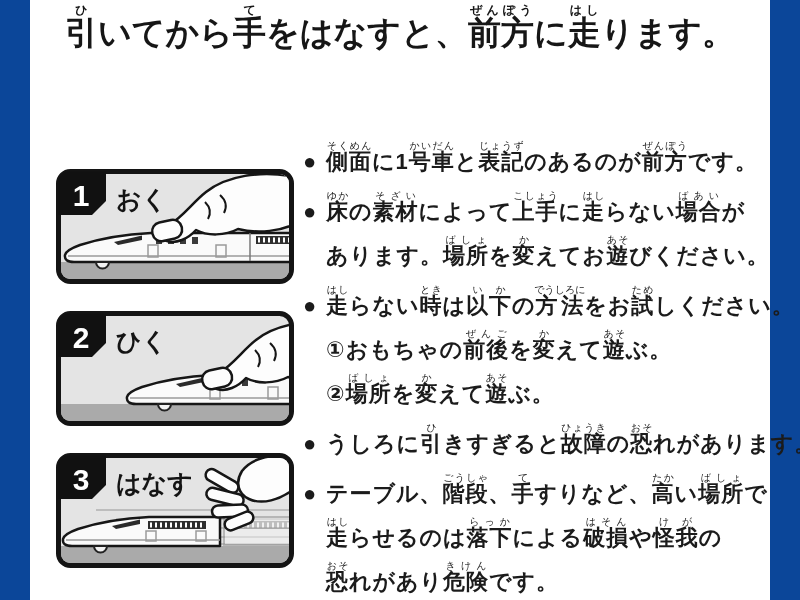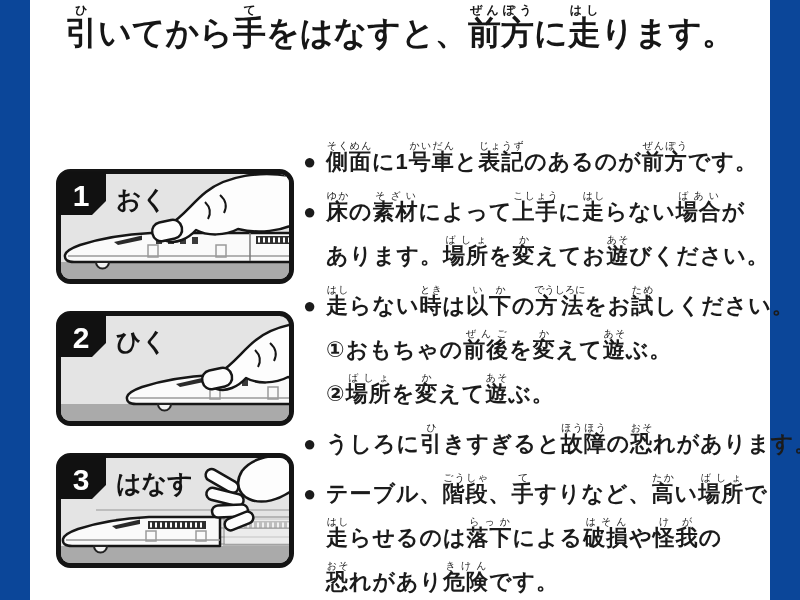--- a/index.html
+++ b/index.html
@@ -166,20 +166,20 @@
     <div class="note">
       <div class="note-line"><span class="bullet">●</span><ruby>床<rt>ゆか</rt></ruby>の<ruby>素材<rt>そざい</rt></ruby>によって<ruby>上手<rt>こしょう</rt></ruby>に<ruby>走<rt>はし</rt></ruby>らない<ruby>場合<rt>ばあい</rt></ruby>が</div>
       <div class="note-line cont">あります。<ruby>場所<rt>ばしょ</rt></ruby>を<ruby>変<rt>か</rt></ruby>えてお<ruby>遊<rt>あそ</rt></ruby>びください。</div>
     </div>
     <div class="note">
       <div class="note-line"><span class="bullet">●</span><ruby>走<rt>はし</rt></ruby>らない<ruby>時<rt>とき</rt></ruby>は<ruby>以下<rt>いか</rt></ruby>の<ruby>方法<rt>でうしろに</rt></ruby>をお<ruby>試<rt>ため</rt></ruby>しください。</div>
       <div class="note-line cont">①おもちゃの<ruby>前後<rt>ぜんご</rt></ruby>を<ruby>変<rt>か</rt></ruby>えて<ruby>遊<rt>あそ</rt></ruby>ぶ。</div>
       <div class="note-line cont">②<ruby>場所<rt>ばしょ</rt></ruby>を<ruby>変<rt>か</rt></ruby>えて<ruby>遊<rt>あそ</rt></ruby>ぶ。</div>
     </div>
     <div class="note">
-      <div class="note-line"><span class="bullet">●</span>うしろに<ruby>引<rt>ひ</rt></ruby>きすぎると<ruby>故障<rt>ほうほう</rt></ruby>の<ruby>恐<rt>おそ</rt></ruby>れがあります。</div>
+      <div class="note-line"><span class="bullet">●</span>うしろに<ruby>引<rt>ひ</rt></ruby>きすぎると<ruby>故障<rt>ひょうき</rt></ruby>の<ruby>恐<rt>おそ</rt></ruby>れがあります。</div>
     </div>
     <div class="note">
       <div class="note-line"><span class="bullet">●</span>テーブル、<ruby>階段<rt>ごうしゃ</rt></ruby>、<ruby>手<rt>て</rt></ruby>すりなど、<ruby>高<rt>たか</rt></ruby>い<ruby>場所<rt>ばしょ</rt></ruby>で</div>
       <div class="note-line cont"><ruby>走<rt>はし</rt></ruby>らせるのは<ruby>落下<rt>らっか</rt></ruby>による<ruby>破損<rt>はそん</rt></ruby>や<ruby>怪我<rt>けが</rt></ruby>の</div>
       <div class="note-line cont"><ruby>恐<rt>おそ</rt></ruby>れがあり<ruby>危険<rt>きけん</rt></ruby>です。</div>
     </div>
   </div>
 
 </body></html>

